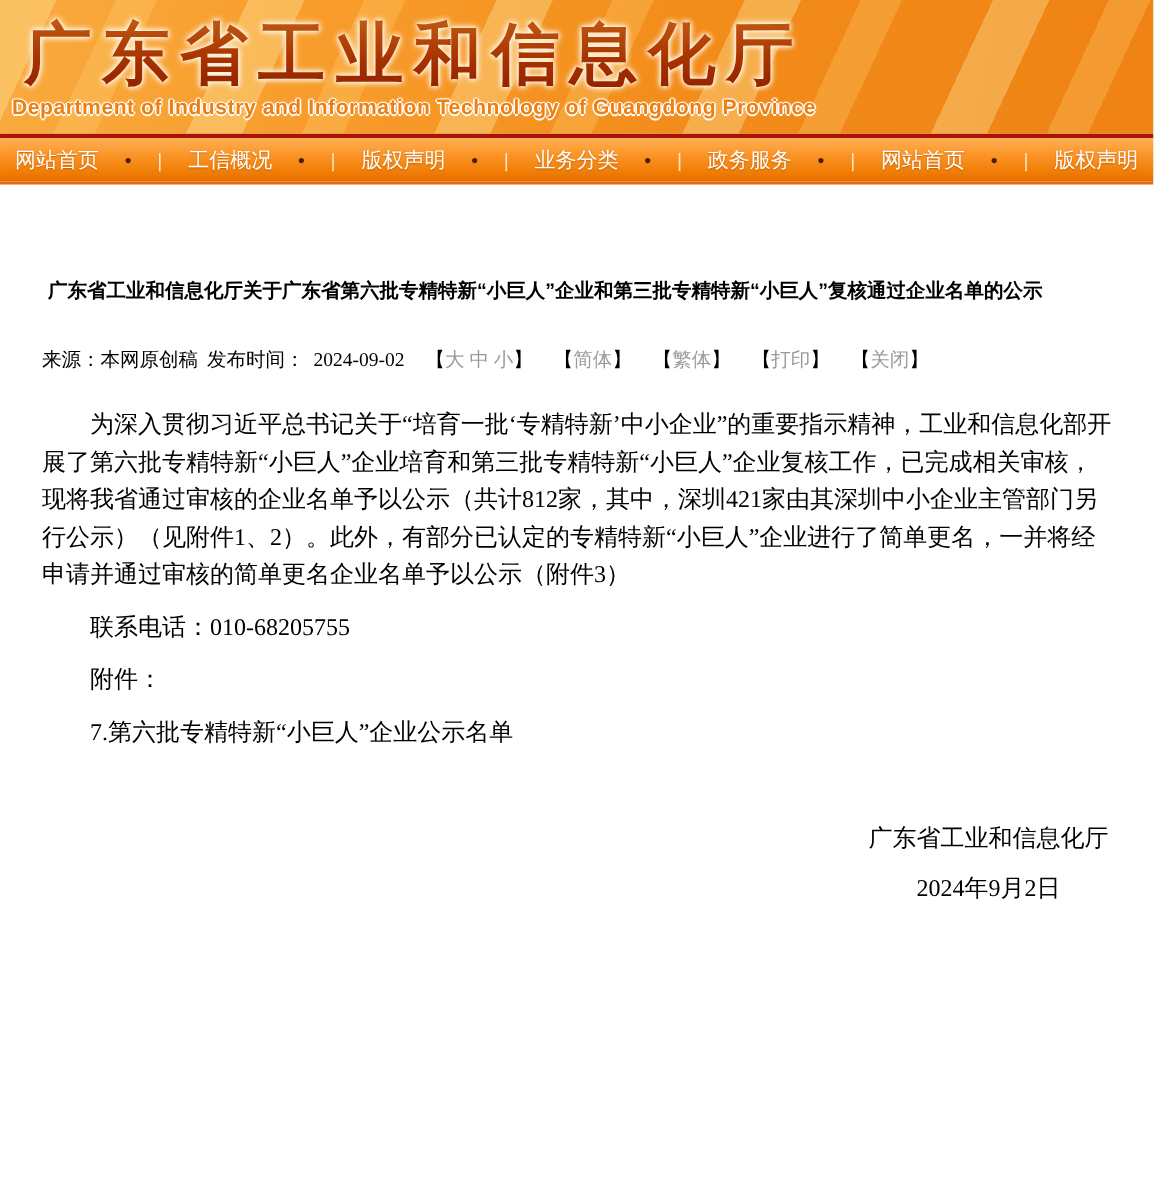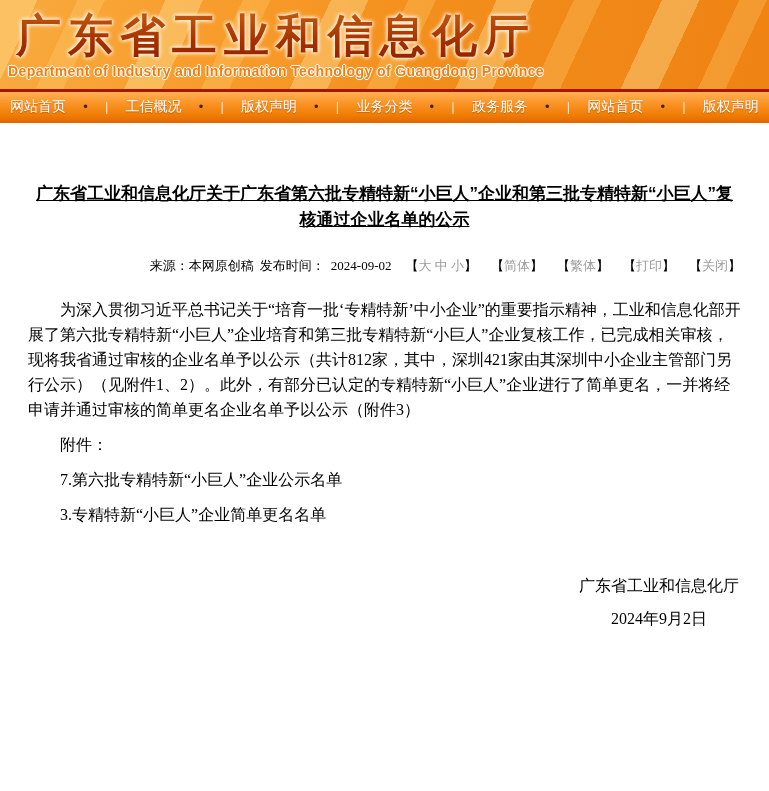--- a/index.html
+++ b/index.html
@@ -68,28 +68,27 @@
     text-shadow: 0 1px 1px rgba(160,70,0,0.6);
   }
   .nav-dot { color: #4a1c00; font-size: 13px; }
   .nav-pipe { color: #ffe2c2; font-size: 13px; }
 
   
   .article { padding: 0 28px; color: #000; }
   .article-title {
     margin: 58px 4px 0;
     font-family: "Liberation Sans", sans-serif;
-    font-size: 17px; font-weight: bold;
-    line-height: 26px; text-align: center;
+    font-size: 13px; font-weight: bold;
+    line-height: 26px; 
     color: #000;
-    text-decoration: underline;
   }
   .meta {
     margin-top: 24px;
-    text-align: right;
+    text-align: left;
     font-size: 13px;
     color: #000;
     white-space: nowrap;
   }
   .meta .gap-s { display: inline-block; width: 6px; }
   .meta .gap-m { display: inline-block; width: 14px; }
   .glink { color: #9a9a9a; text-decoration: none; cursor: pointer; }
   .bracket { color: #000; }
 
   .body-text { margin-top: 22px; font-size: 16px; line-height: 25px; }
@@ -136,23 +135,23 @@
   <h1 class="article-title">广东省工业和信息化厅关于广东省第六批专精特新“小巨人”企业和第三批专精特新“小巨人”复核通过企业名单的公示</h1>
 
   <div class="meta">
     <span>来源：</span><span>本网原创稿</span><span class="gap-s"></span><span>发布时间：</span><span class="gap-s"></span><span>2024-09-02</span><span class="gap-m"></span><span class="bracket">【</span><a class="glink">大</a>
     <a class="glink">中</a>
     <a class="glink">小</a><span class="bracket">】</span><span class="gap-m"></span><span class="bracket">【</span><a class="glink">简体</a><span class="bracket">】</span><span class="gap-m"></span><span class="bracket">【</span><a class="glink">繁体</a><span class="bracket">】</span><span class="gap-m"></span><span class="bracket">【</span><a class="glink">打印</a><span class="bracket">】</span><span class="gap-m"></span><span class="bracket">【</span><a class="glink">关闭</a><span class="bracket">】</span>
   </div>
 
   <div class="body-text">
     <p>为深入贯彻习近平总书记关于“培育一批‘专精特新’中小企业”的重要指示精神，工业和信息化部开展了第六批专精特新“小巨人”企业培育和第三批专精特新“小巨人”企业复核工作，已完成相关审核，现将我省通过审核的企业名单予以公示（共计812家，其中，深圳421家由其深圳中小企业主管部门另行公示）（见附件1、2）。此外，有部分已认定的专精特新“小巨人”企业进行了简单更名，一并将经申请并通过审核的简单更名企业名单予以公示（附件3）</p>
+    <p>联系电话：010-68205755</p>
     <p>附件：</p>
     <p>7.第六批专精特新“小巨人”企业公示名单</p>
-    <p>3.专精特新“小巨人”企业简单更名名单</p>
   </div>
 
   <div class="signature">
     <div class="signature-inner">
       <div class="signature-org">广东省工业和信息化厅</div>
       <div class="signature-date">2024年9月2日</div>
     </div>
   </div>
 </main>
 

